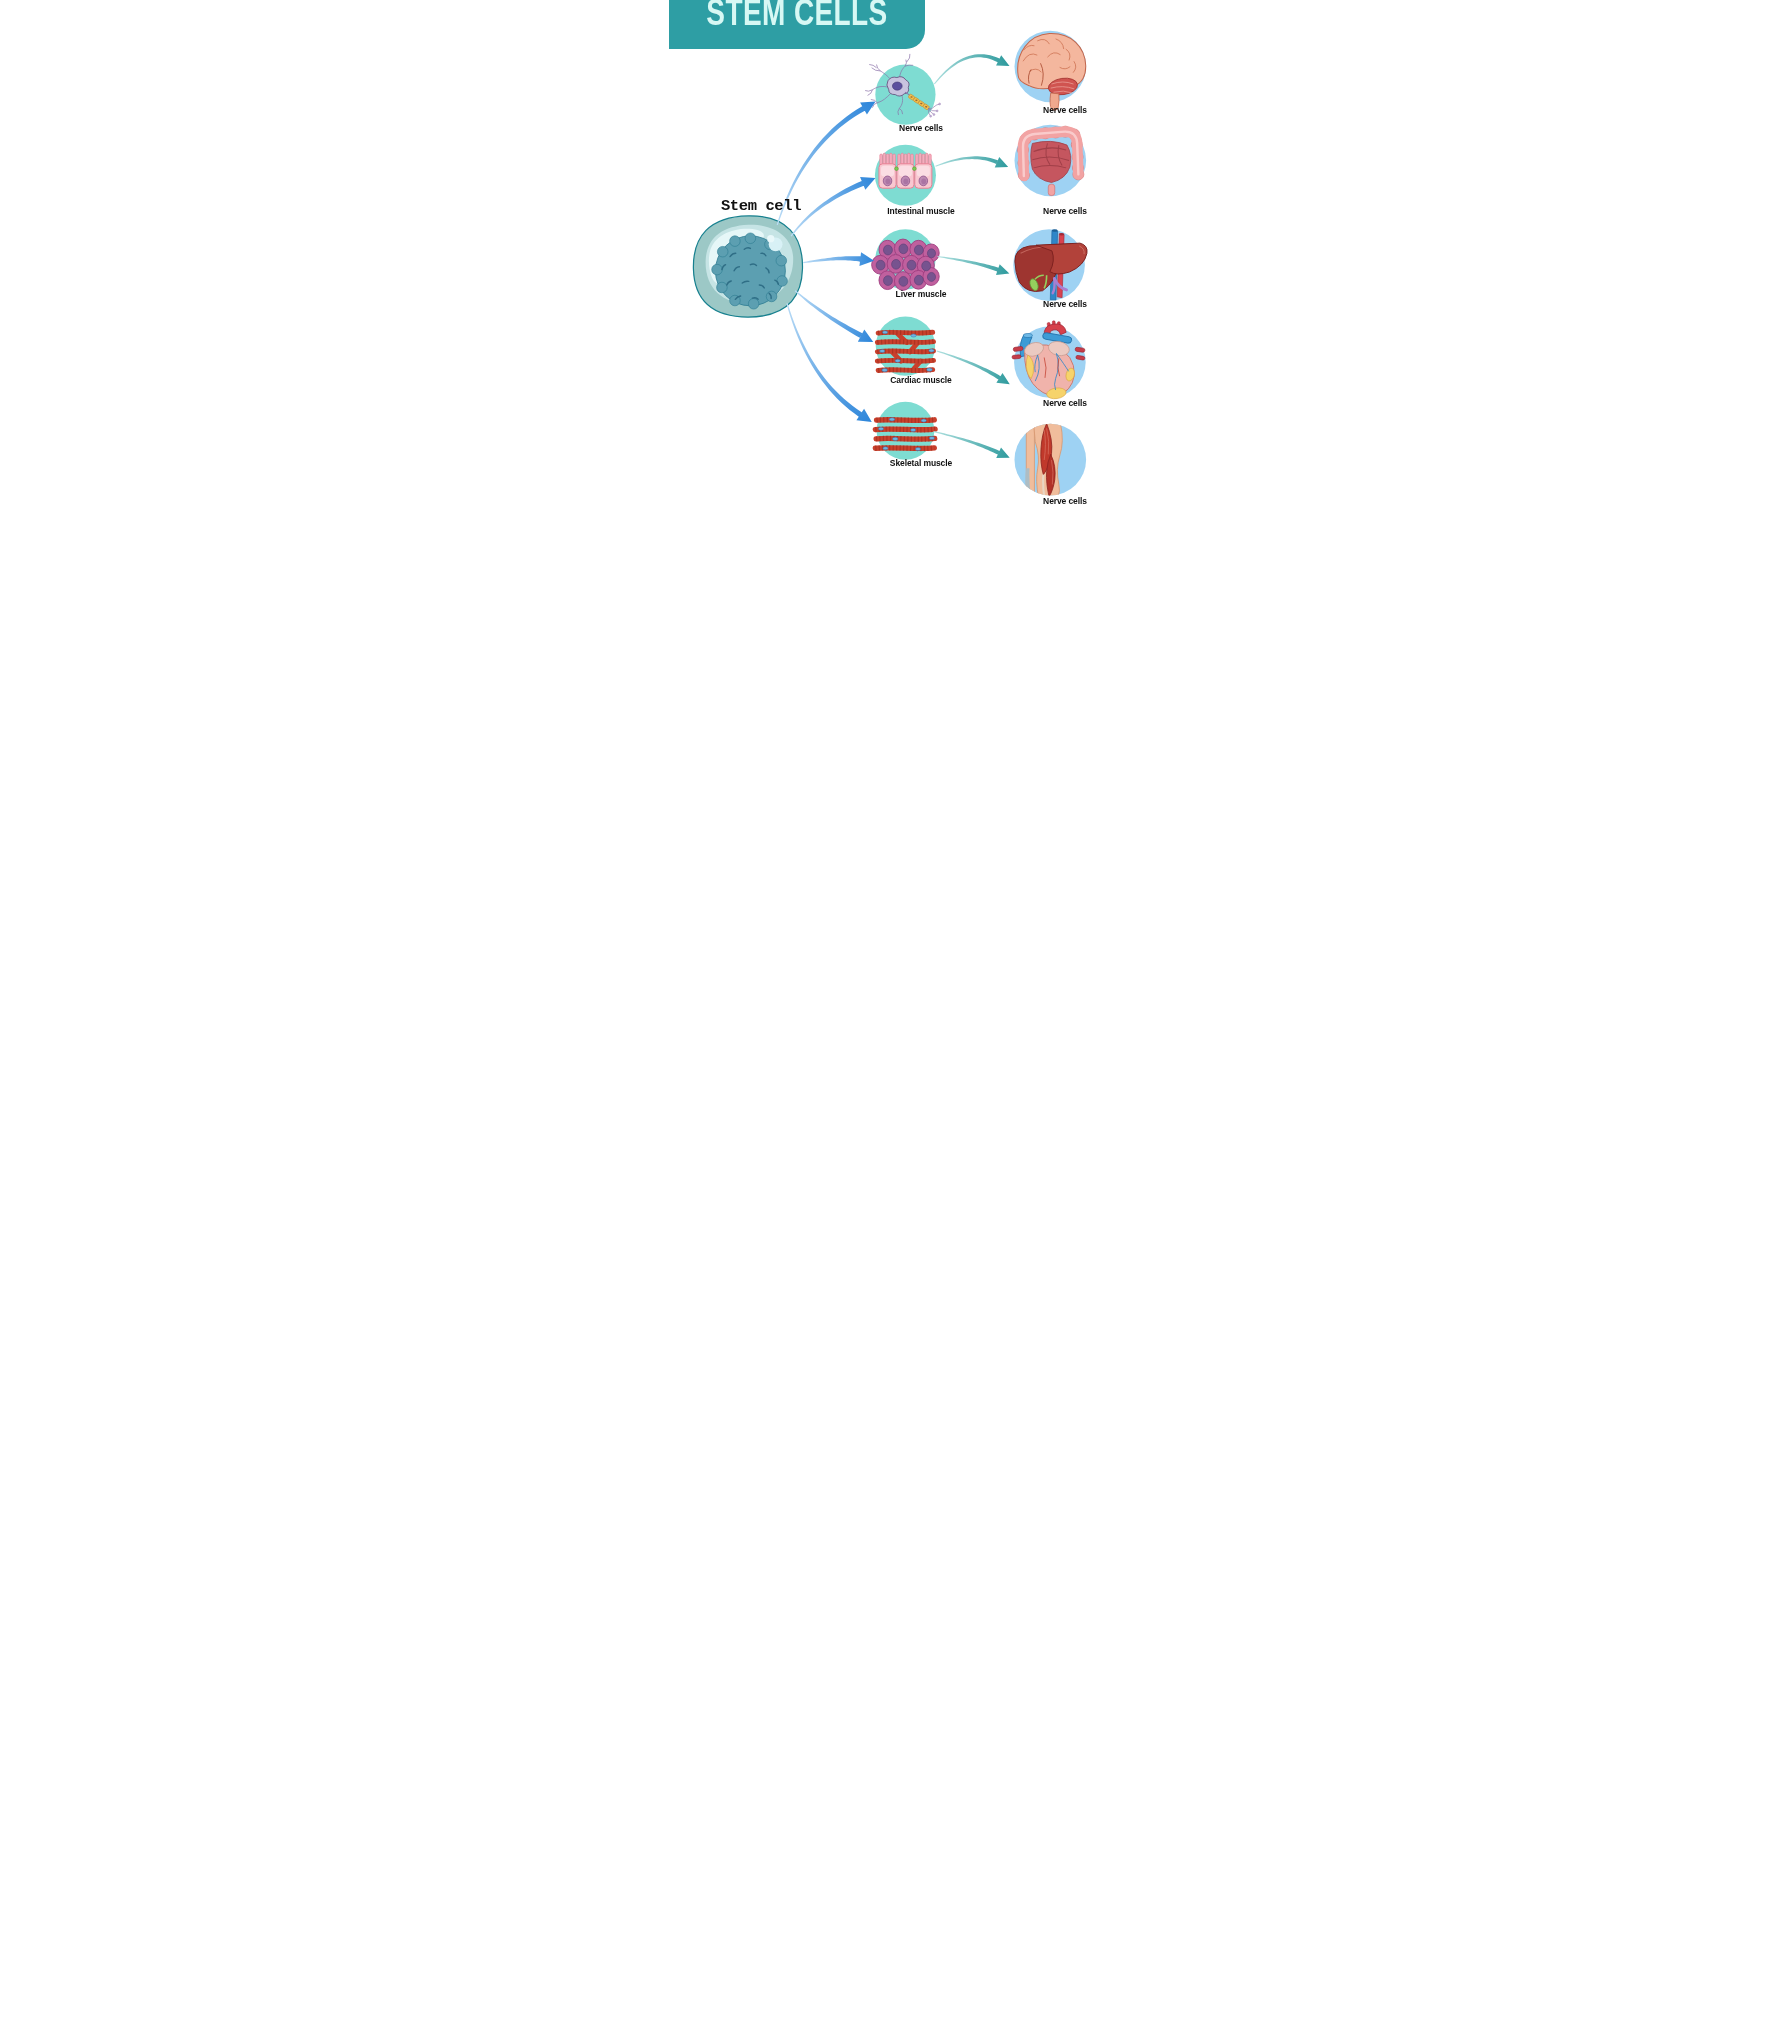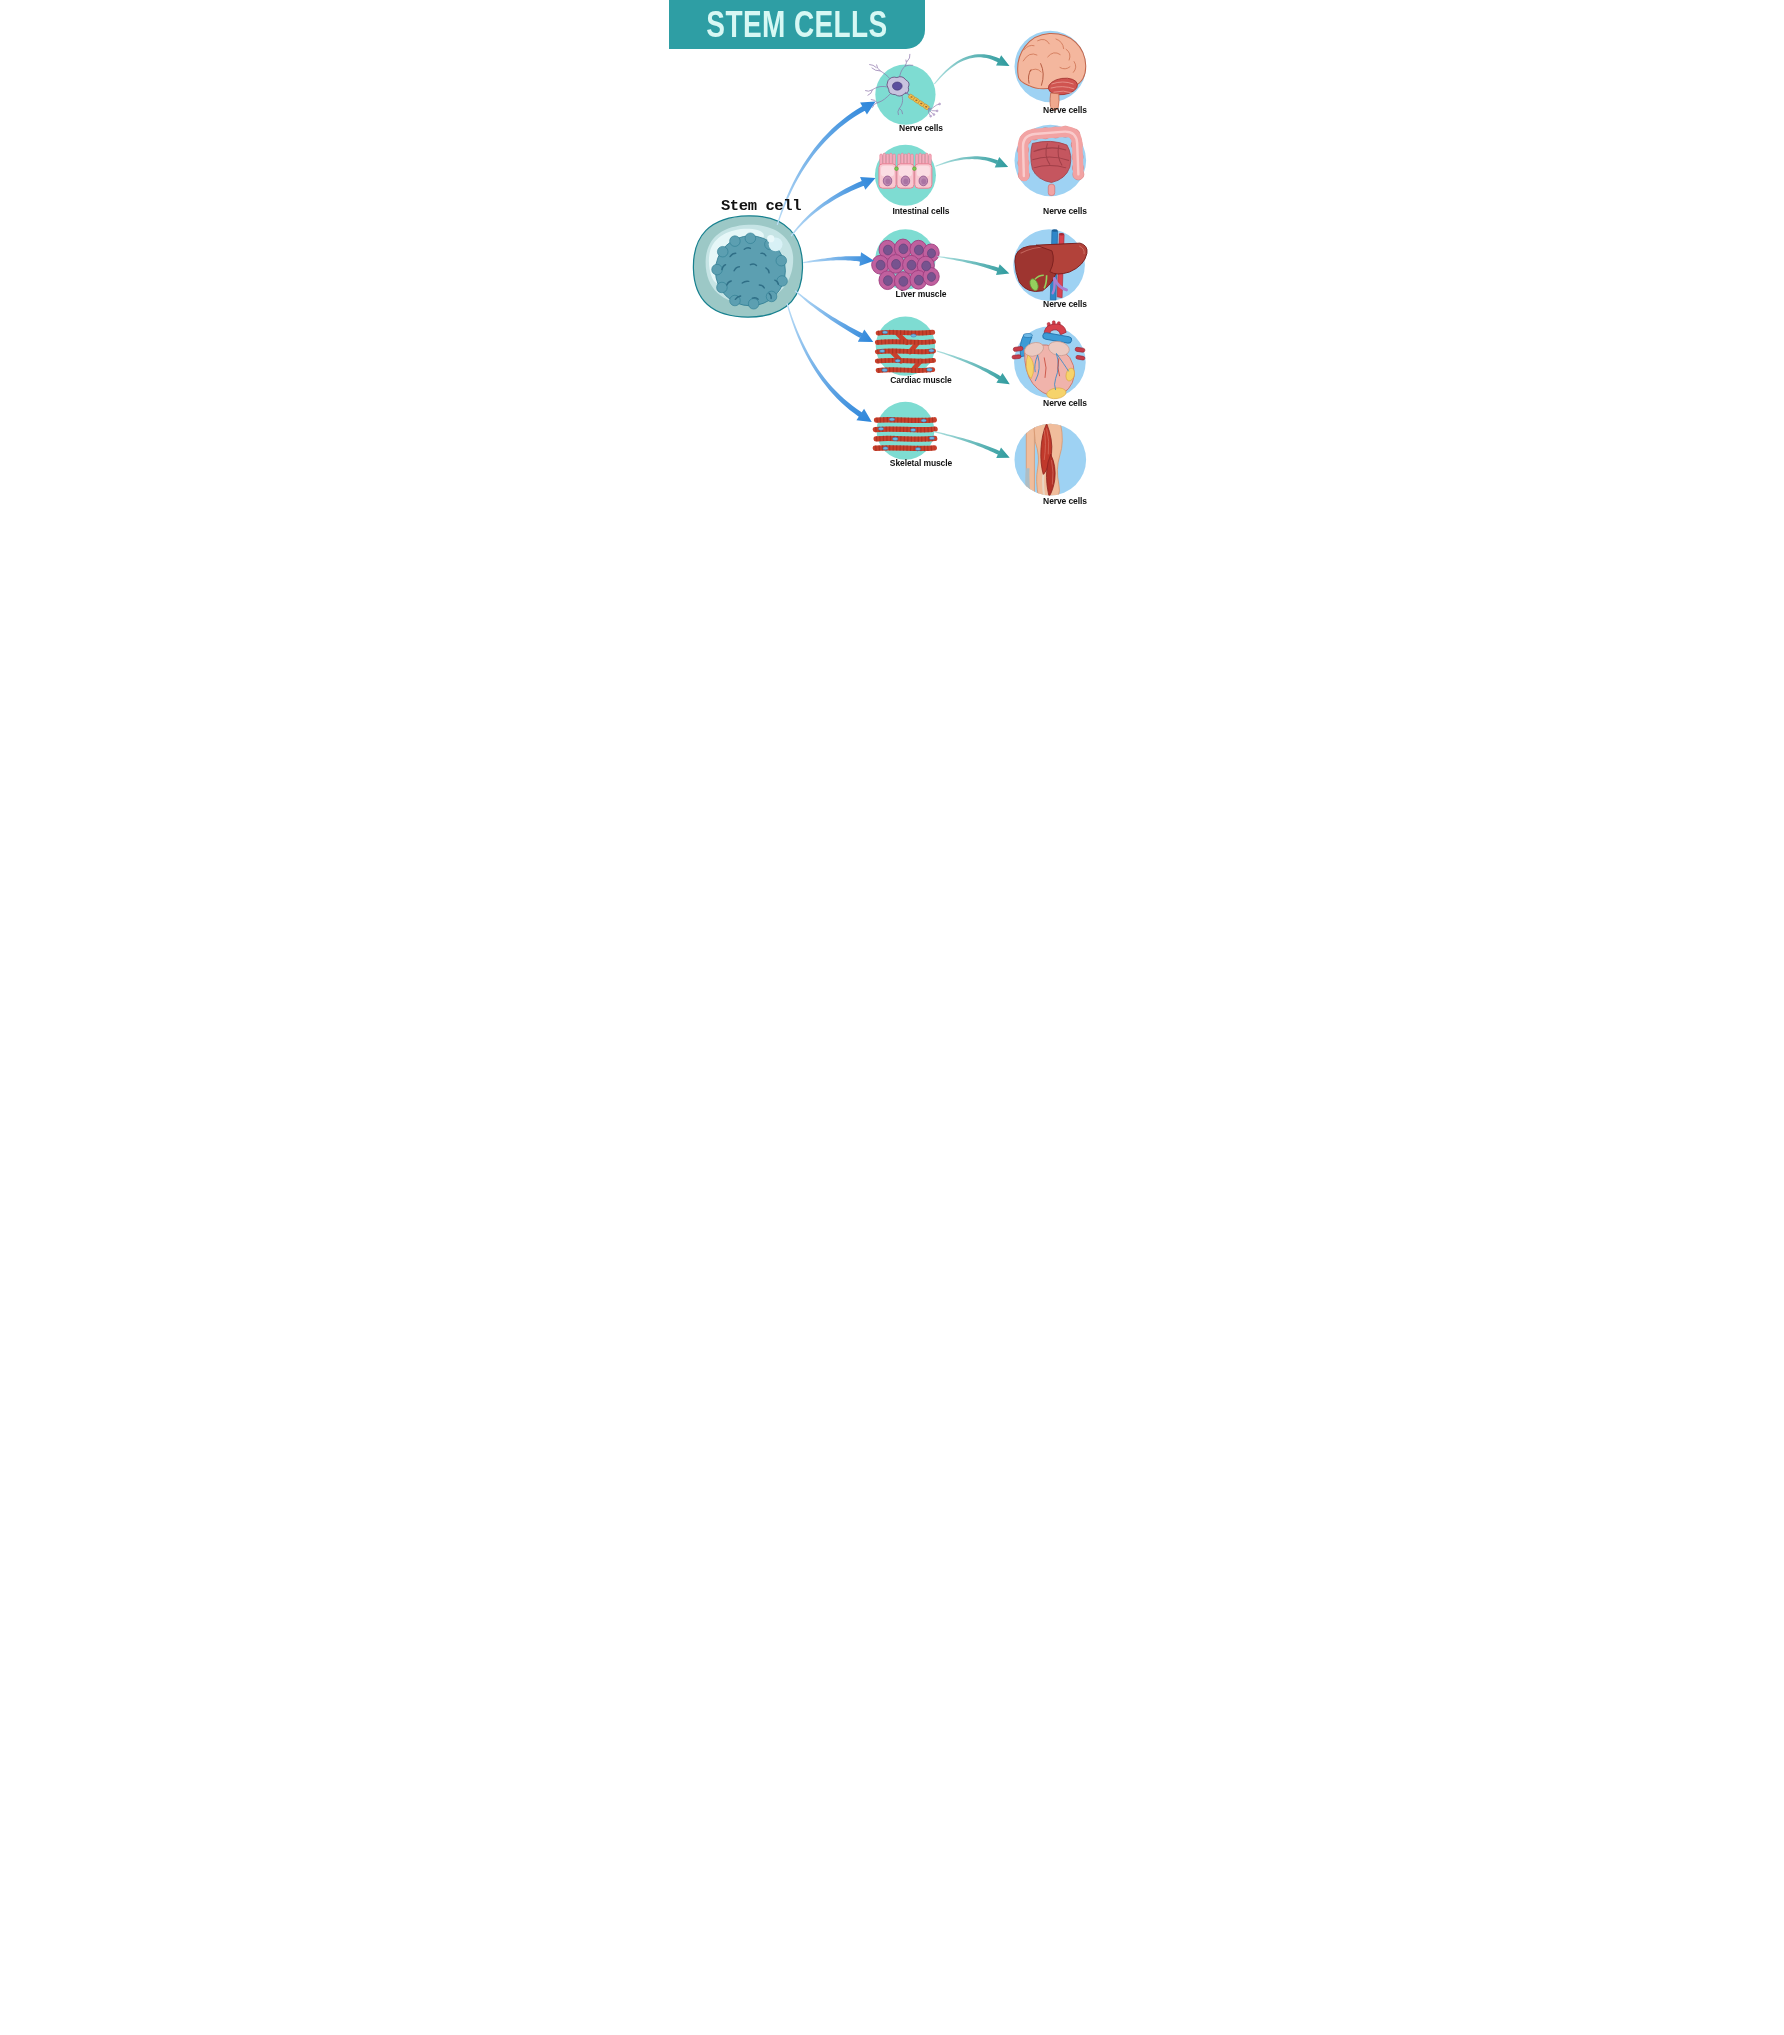--- a/index.html
+++ b/index.html
@@ -1,19 +1,19 @@
 <!DOCTYPE html>
 <html style="--banner: #2E9EA4; --title: #D7F8F4;font-size:6.5px"><head>
 <meta charset="utf-8">
 <style>
   html,body{margin:0;padding:0;background:#fff;font-family:"Liberation Sans",sans-serif;}
   .page{position:relative;width:446px;height:516px;margin:0 auto;background:#fff;overflow:hidden;}
   .art{position:absolute;left:0;top:0;width:446px;height:516px;}
   .banner{position:absolute;left:0;top:0;width:256px;height:49px;background:var(--banner,#2E9EA4);
-          border-bottom-right-radius:19px;display:flex;align-items:center;justify-content:center;}
+          border-bottom-right-radius:19px;display:flex;justify-content:center;}
   .banner h1{margin:0;font-size:28px;font-weight:800;letter-spacing:0.4px;color:var(--title,#D7F8F4);
              transform:scaleY(1.32);white-space:nowrap;}
   .lbl{position:absolute;transform:translate(-50%,-50%);font-weight:700;color:#111;
        font-size:8.5px;letter-spacing:-0.1px;white-space:nowrap;padding-left:30px;}
   .lbl.big{font-size:15.5px;letter-spacing:-0.4px;font-family:Liberation Mono, monospace;}
 </style>
 </head>
 <body>
 
 <div class="page">
@@ -420,21 +420,21 @@
       </g>
 </svg>
 
 <header class="banner">
   <h1>STEM CELLS</h1>
 </header>
 
 <div class="lbl big" style="left:77px;top:206px">Stem cell</div>
 
 <div class="lbl" style="left:237px;top:128px">Nerve cells</div>
-<div class="lbl" style="left:237px;top:211px">Intestinal cells</div>
+<div class="lbl" style="left:237px;top:211px">Intestinal muscle</div>
 <div class="lbl" style="left:237px;top:294px">Liver muscle</div>
 <div class="lbl" style="left:237px;top:380px">Cardiac muscle</div>
 <div class="lbl" style="left:237px;top:463px">Skeletal muscle</div>
 
 <div class="lbl" style="left:381px;top:110px">Nerve cells</div>
 <div class="lbl" style="left:381px;top:211px">Nerve cells</div>
 <div class="lbl" style="left:381px;top:304px">Nerve cells</div>
 <div class="lbl" style="left:381px;top:403px">Nerve cells</div>
 <div class="lbl" style="left:381px;top:501px">Nerve cells</div>
 

